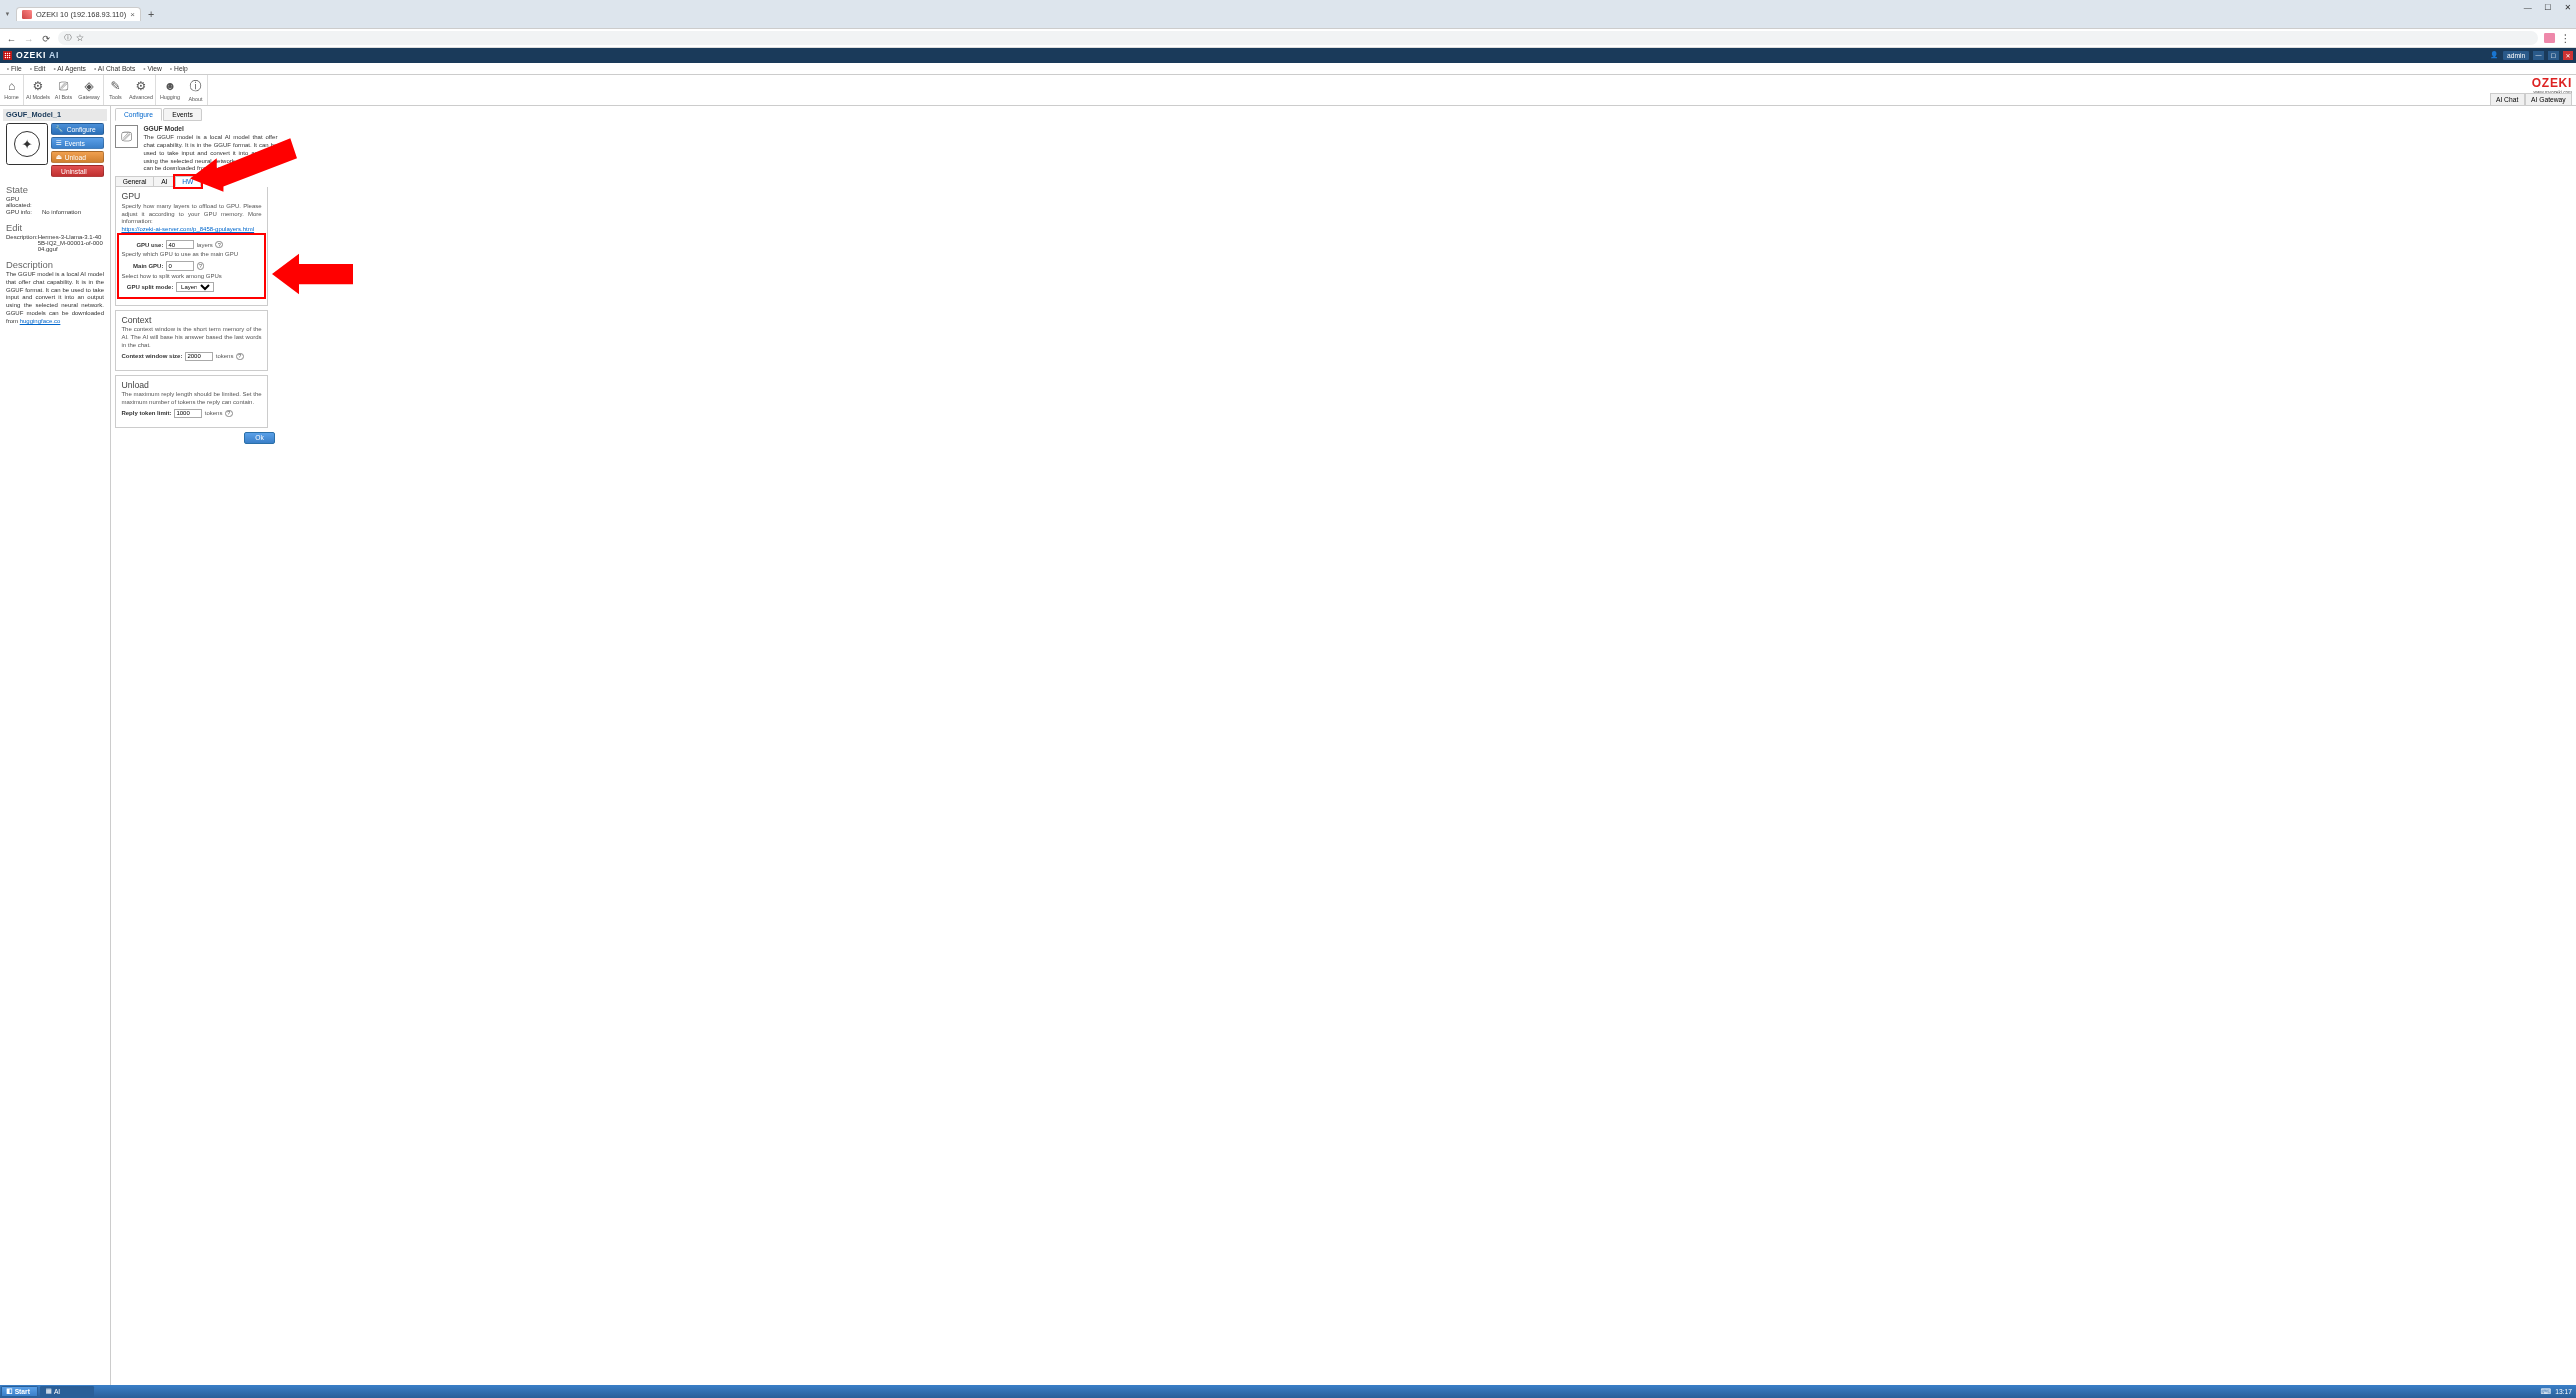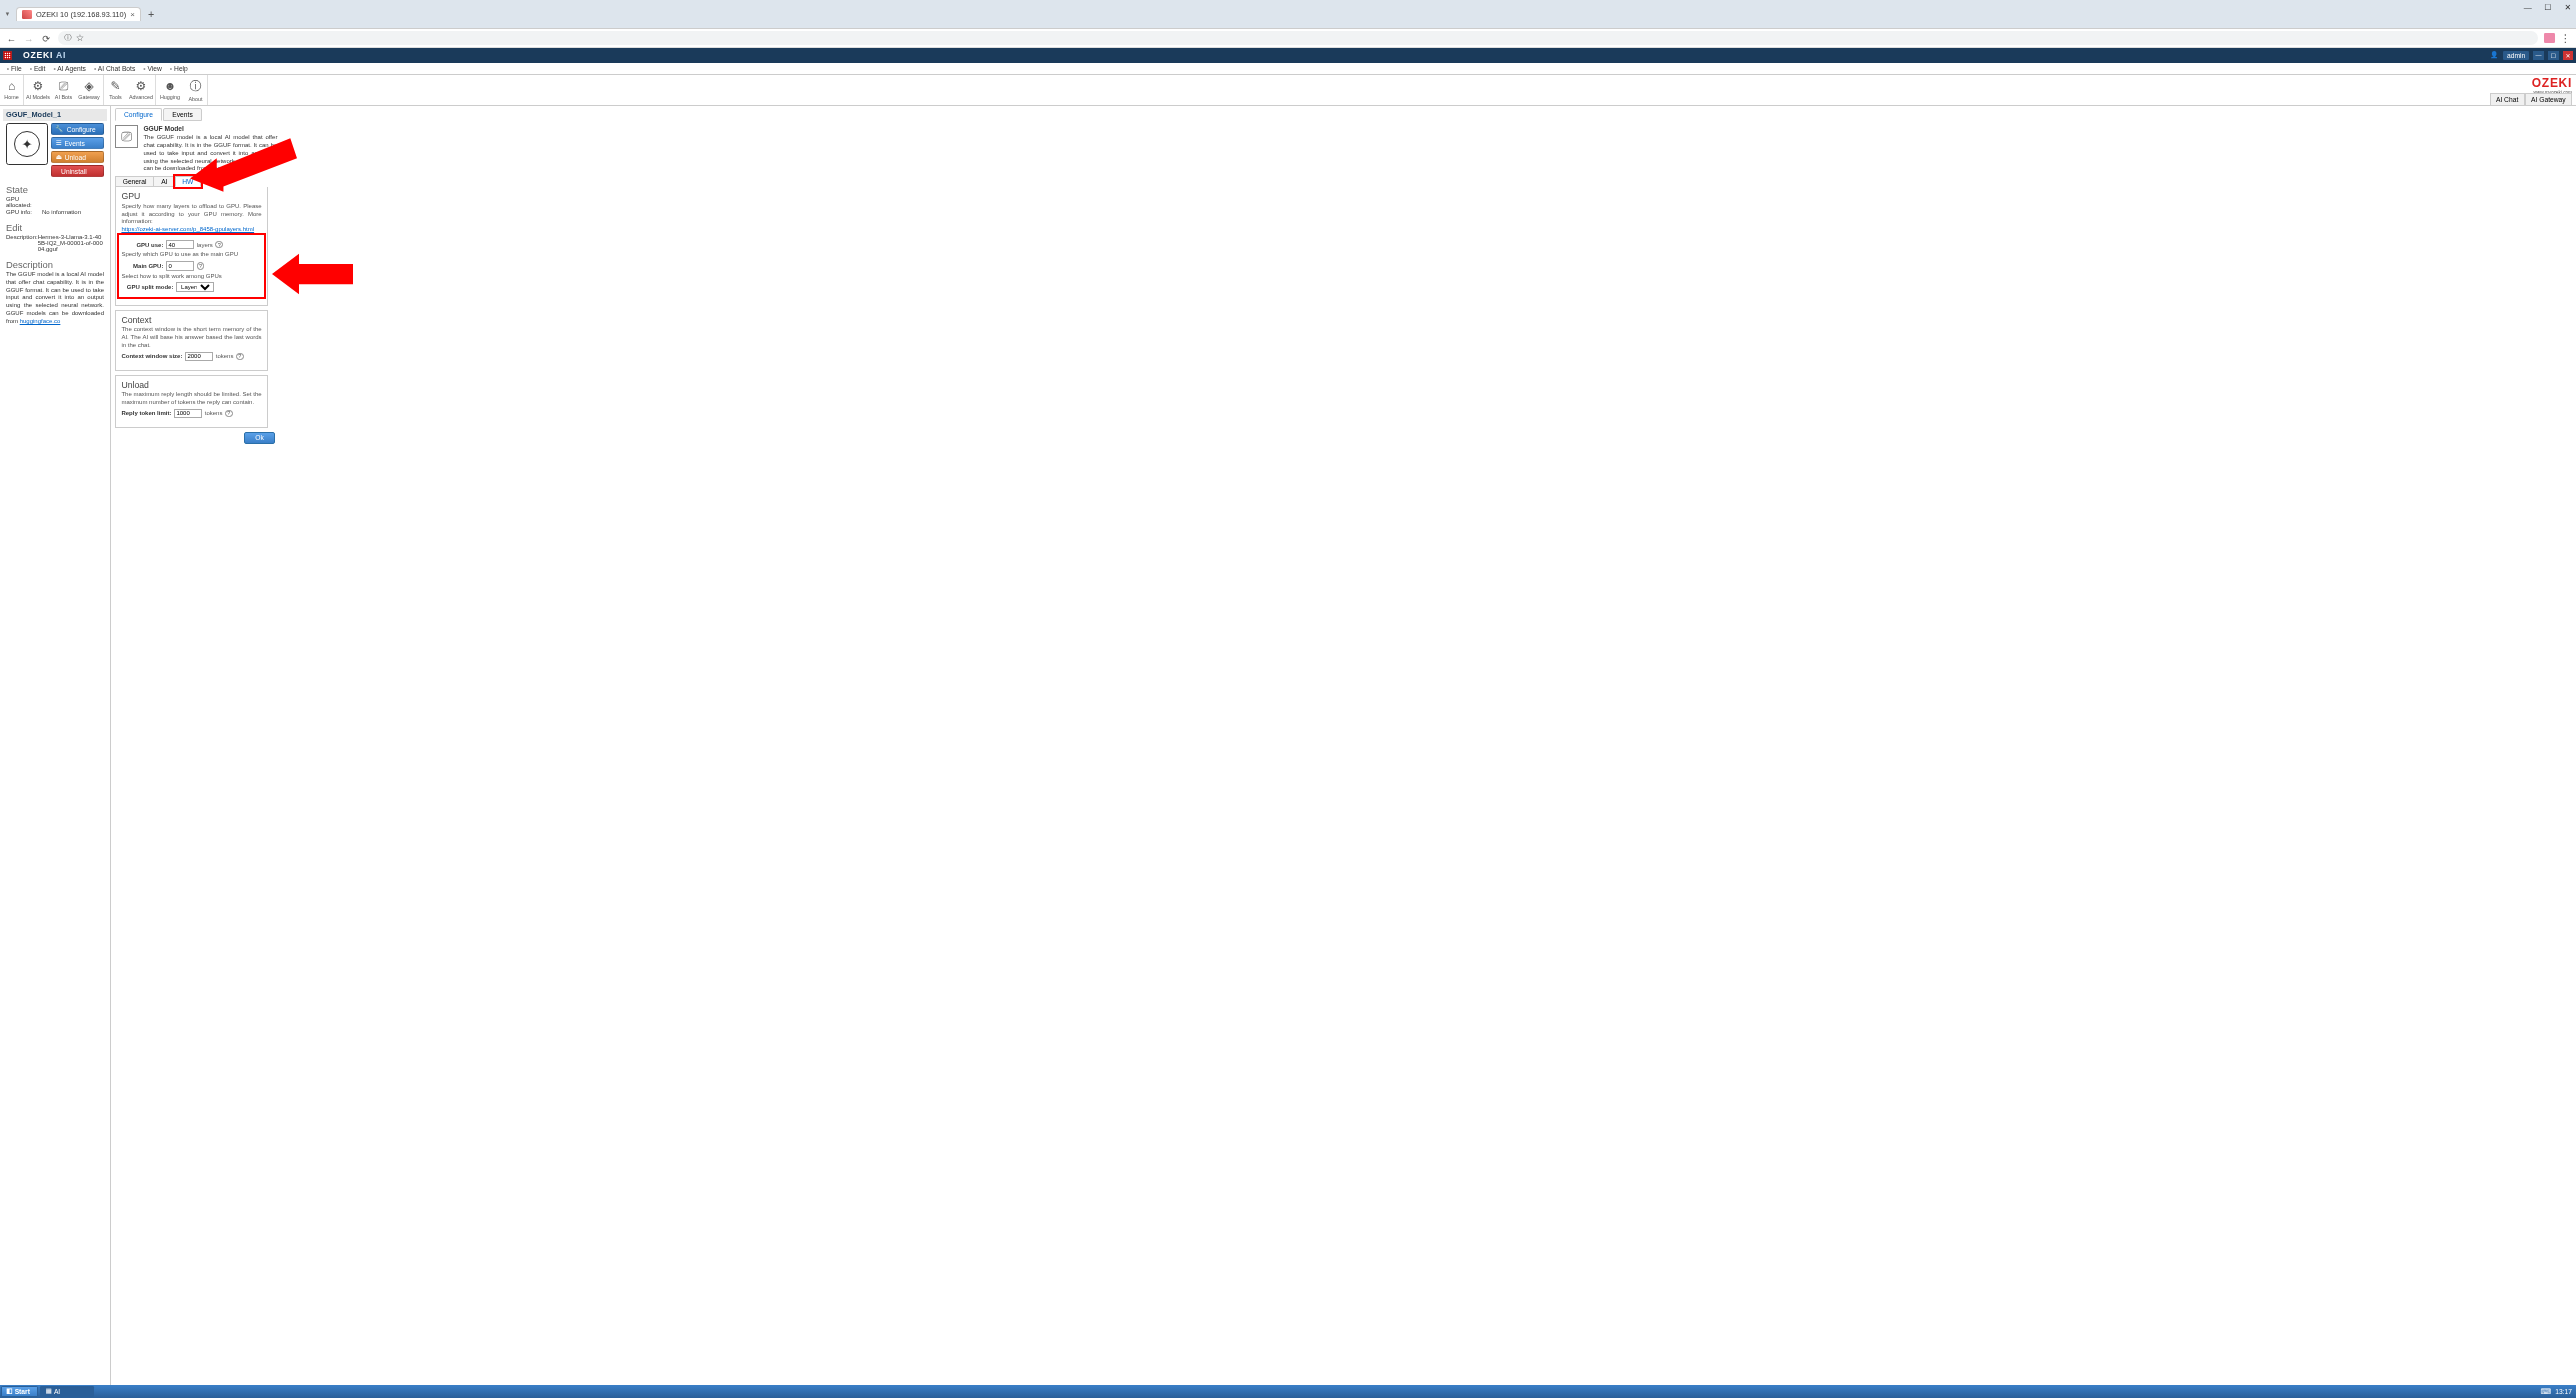--- a/index.html
+++ b/index.html
@@ -20,21 +20,21 @@
 .nav-btn { width:12px; text-align:center; color:#555; font-size:9.4px; cursor:pointer; }
 .url-box { flex:1; height:14.8px; background:#f1f3f4; border-radius:7.4px; display:flex; align-items:center; padding:0 6.7px; gap:4px; }
 .url-lock { font-size:7.4px; color:#555; }
 .url-text { font-size:8px; color:#333; flex:1; overflow:hidden; white-space:nowrap; }
 .star-icon { font-size:9.4px; color:#555; cursor:pointer; }
 .ext-icon { width:10.7px; height:10.7px; background:#e8a; border-radius:1.3px; cursor:pointer; }
 .menu-dots { font-size:10.7px; color:#555; cursor:pointer; }
 
 
 .app-header { height: 14.8px; background: #1a3a5a; color:#fff; display:flex; align-items:center; padding:0 2.7px; position:relative; }
-.app-logo { display:flex; align-items:center; gap:11px; }
+.app-logo { display:flex; align-items:center; gap:4px; }
 .logo-grid { width:9.4px; height:9.4px; background: repeating-linear-gradient(0deg,#d33 0,#d33 1.3px,#fff 1.3px,#fff 2px), repeating-linear-gradient(90deg,#d33 0,#d33 1.3px,#fff 1.3px,#fff 2px); background-blend-mode:multiply; border:0.7px solid #a22; }
 .logo-text { font-weight:bold; font-size:8.7px; letter-spacing:0.7px; }
 .logo-ozeki { color:#fff; }
 .logo-ai { color:#c0d8f0; }
 .hdr-right { position:absolute; right:2.7px; display:flex; align-items:center; gap:4px; }
 .hdr-user { font-size:6.7px; background:#2a5a8a; padding:0.7px 4px; border-radius:1.3px; }
 .hdr-wbtn { width:10.7px; height:9.4px; background:#2a5a8a; color:#fff; font-size:6px; display:flex; align-items:center; justify-content:center; cursor:pointer; }
 
 
 .menu-bar { height:12px; background:#fff; border-bottom:0.7px solid #ccc; display:flex; align-items:center; padding-left:2.7px; gap:0; }

